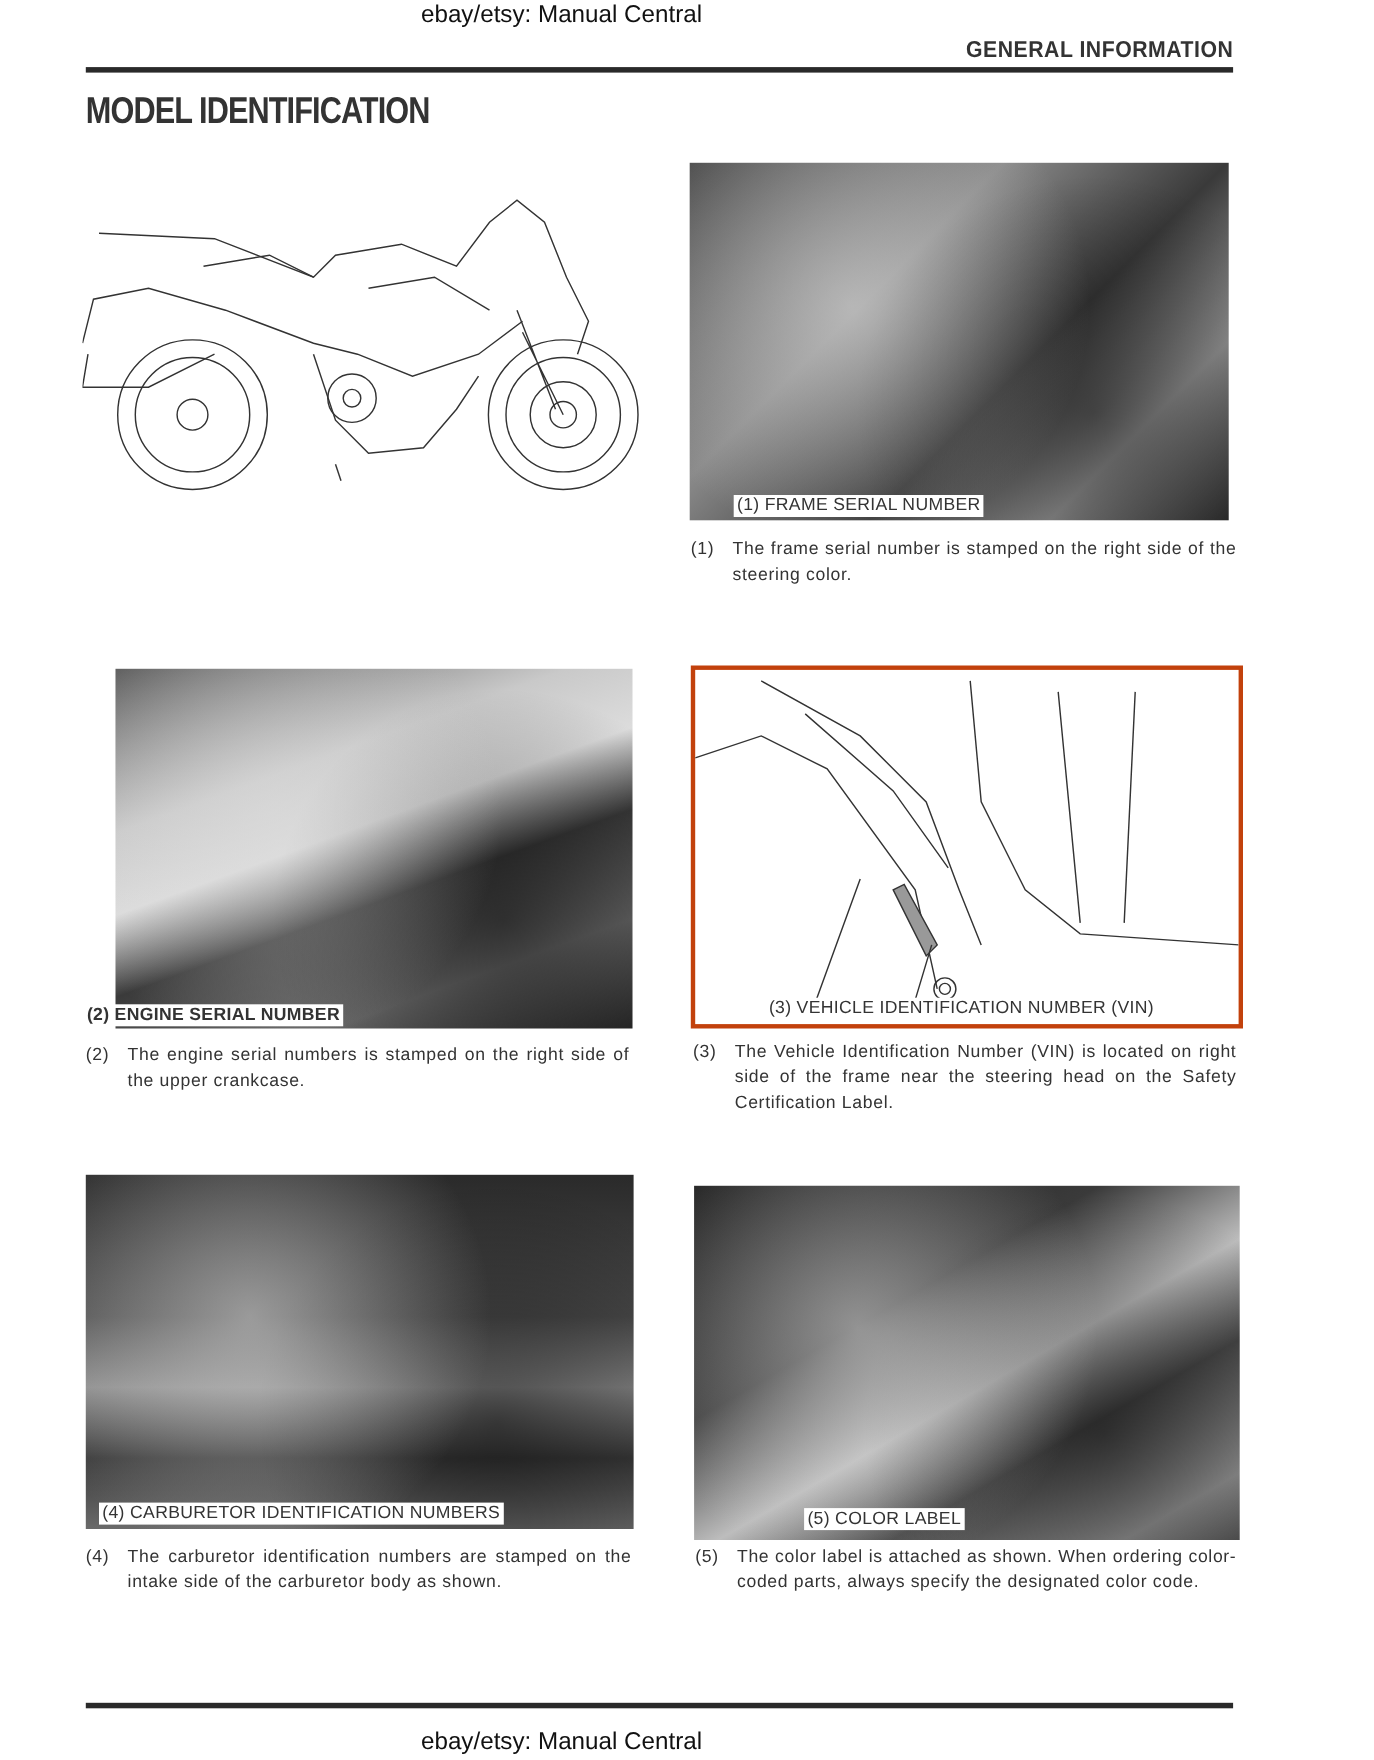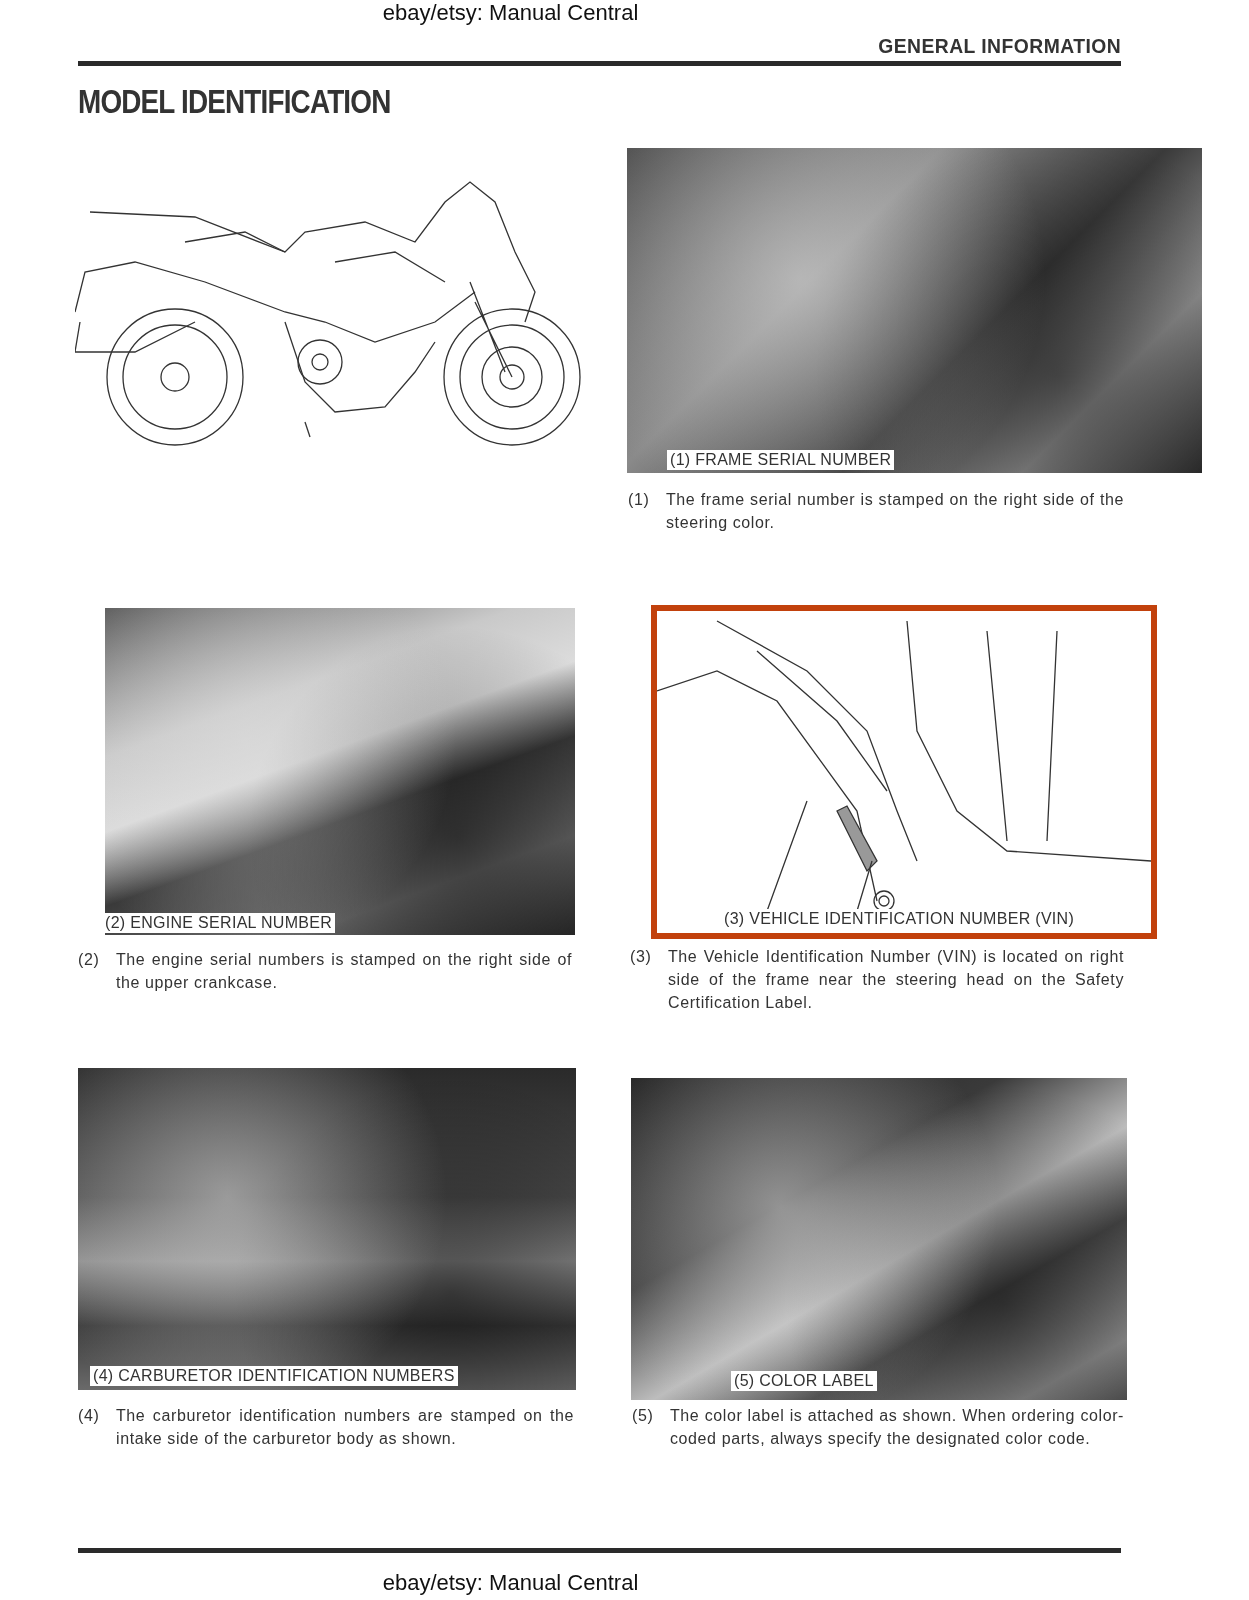--- a/index.html
+++ b/index.html
@@ -4,21 +4,21 @@
 <style>
   html, body { margin:0; padding:0; }
   body { width:1249px; height:1600px; background:#fff; position:relative; overflow:hidden; font-family:"Liberation Sans", sans-serif; color:#222; }
   .abs { position:absolute; }
   .watermark { font-family:"Liberation Sans", sans-serif; font-size:22px; color:#111; text-align:center; width:1021px; left:0; }
   .section { right:128px; top:34px; font-size:21px; font-weight:bold; letter-spacing:0.5px; color:#333; transform:scaleX(0.92); transform-origin:right; }
   .rule { left:78px; width:1043px; height:5px; background:#2a2a2a; }
   .title { left:78px; top:82px; font-size:34px; font-weight:bold; color:#333; letter-spacing:-1px; transform:scaleX(0.82); transform-origin:left; }
   .photo { background:linear-gradient(135deg,#4a4a4a 0%,#8a8a8a 35%,#3a3a3a 60%,#9a9a9a 80%,#2e2e2e 100%); overflow:hidden; }
   .photo .shade { position:absolute; inset:0; background:radial-gradient(circle at 30% 40%, rgba(220,220,220,0.55), rgba(0,0,0,0) 55%), radial-gradient(circle at 75% 70%, rgba(0,0,0,0.45), rgba(0,0,0,0) 50%); }
-  .line-art { background:#fff; border:6px solid #c2410c;margin-left:23px; }
+  .line-art { background:#fff; border:4px solid #c2410c; }
   .label { position:absolute; background:#fff; font-size:16px; color:#333; padding:1px 3px; white-space:nowrap; letter-spacing:0.3px; }
   .caption { font-size:16px; color:#333; line-height:23px; letter-spacing:0.6px; text-align:justify; }
   .caption .num { position:absolute; left:0; top:0; }
   .caption .txt { margin-left:38px; display:block; }
   .page-num { right:125px; top:1562px; font-size:32px; font-weight:bold; color:#222;margin-top:39px; }
 </style>
 </head>
 <body>
 
 <div class="abs watermark" style="top:0;">ebay/etsy: Manual Central</div>
@@ -41,33 +41,33 @@
     <path d="M210,150 L230,210 L260,240 L310,235 L340,200 L360,170"></path>
     <circle cx="245" cy="190" r="22"></circle>
       <circle cx="245" cy="190" r="8"></circle>
     <path d="M400,130 L437,205 M395,110 L430,200"></path>
     <path d="M230,250 L235,265"></path>
     <path d="M110,70 L170,60 L210,80"></path>
     <path d="M260,90 L320,80 L370,110"></path>
   </svg>
 </div>
 
-<div class="abs photo" style="left:627px;top:148px;width:575px;height:325px;">
+<div class="abs photo" style="left:627px;top:148px;width:490px;height:325px;">
   <div class="shade"></div>
   <span class="label" style="left:40px;top:302px;">(1) FRAME SERIAL NUMBER</span>
 </div>
 <div class="abs caption" style="left:628px;top:488px;width:496px;">
   <span class="num">(1)</span>
   <span class="txt">The frame serial number is stamped on the right side of the steering color.</span>
 </div>
 
 <div class="abs photo" style="left:105px;top:608px;width:470px;height:327px;background:linear-gradient(160deg,#5a5a5a 0%,#c9c9c9 30%,#dcdcdc 45%,#3a3a3a 60%,#6a6a6a 80%,#2a2a2a 100%);">
   <div class="shade"></div>
 </div>
-<span class="label abs" style="left:102px;top:913px;">(2) ENGINE SERIAL NUMBER</span>
+<span class="label abs" style="left:76px;top:913px;font-weight:bold;">(2) ENGINE SERIAL NUMBER</span>
 <div class="abs caption" style="left:78px;top:948px;width:494px;">
   <span class="num">(2)</span>
   <span class="txt">The engine serial numbers is stamped on the right side of the upper crankcase.</span>
 </div>
 
 <div class="abs line-art" style="left:628px;top:605px;width:494px;height:322px;">
   <svg width="494" height="322" viewBox="0 0 494 322" fill="none" stroke="#333" stroke-width="1.3">
     <path d="M60,10 L150,60 L210,120 L240,200 L260,250"></path>
     <path d="M100,40 L180,110 L230,180"></path>
     <path d="M0,80 L60,60 L120,90 L200,200 L220,290"></path>

